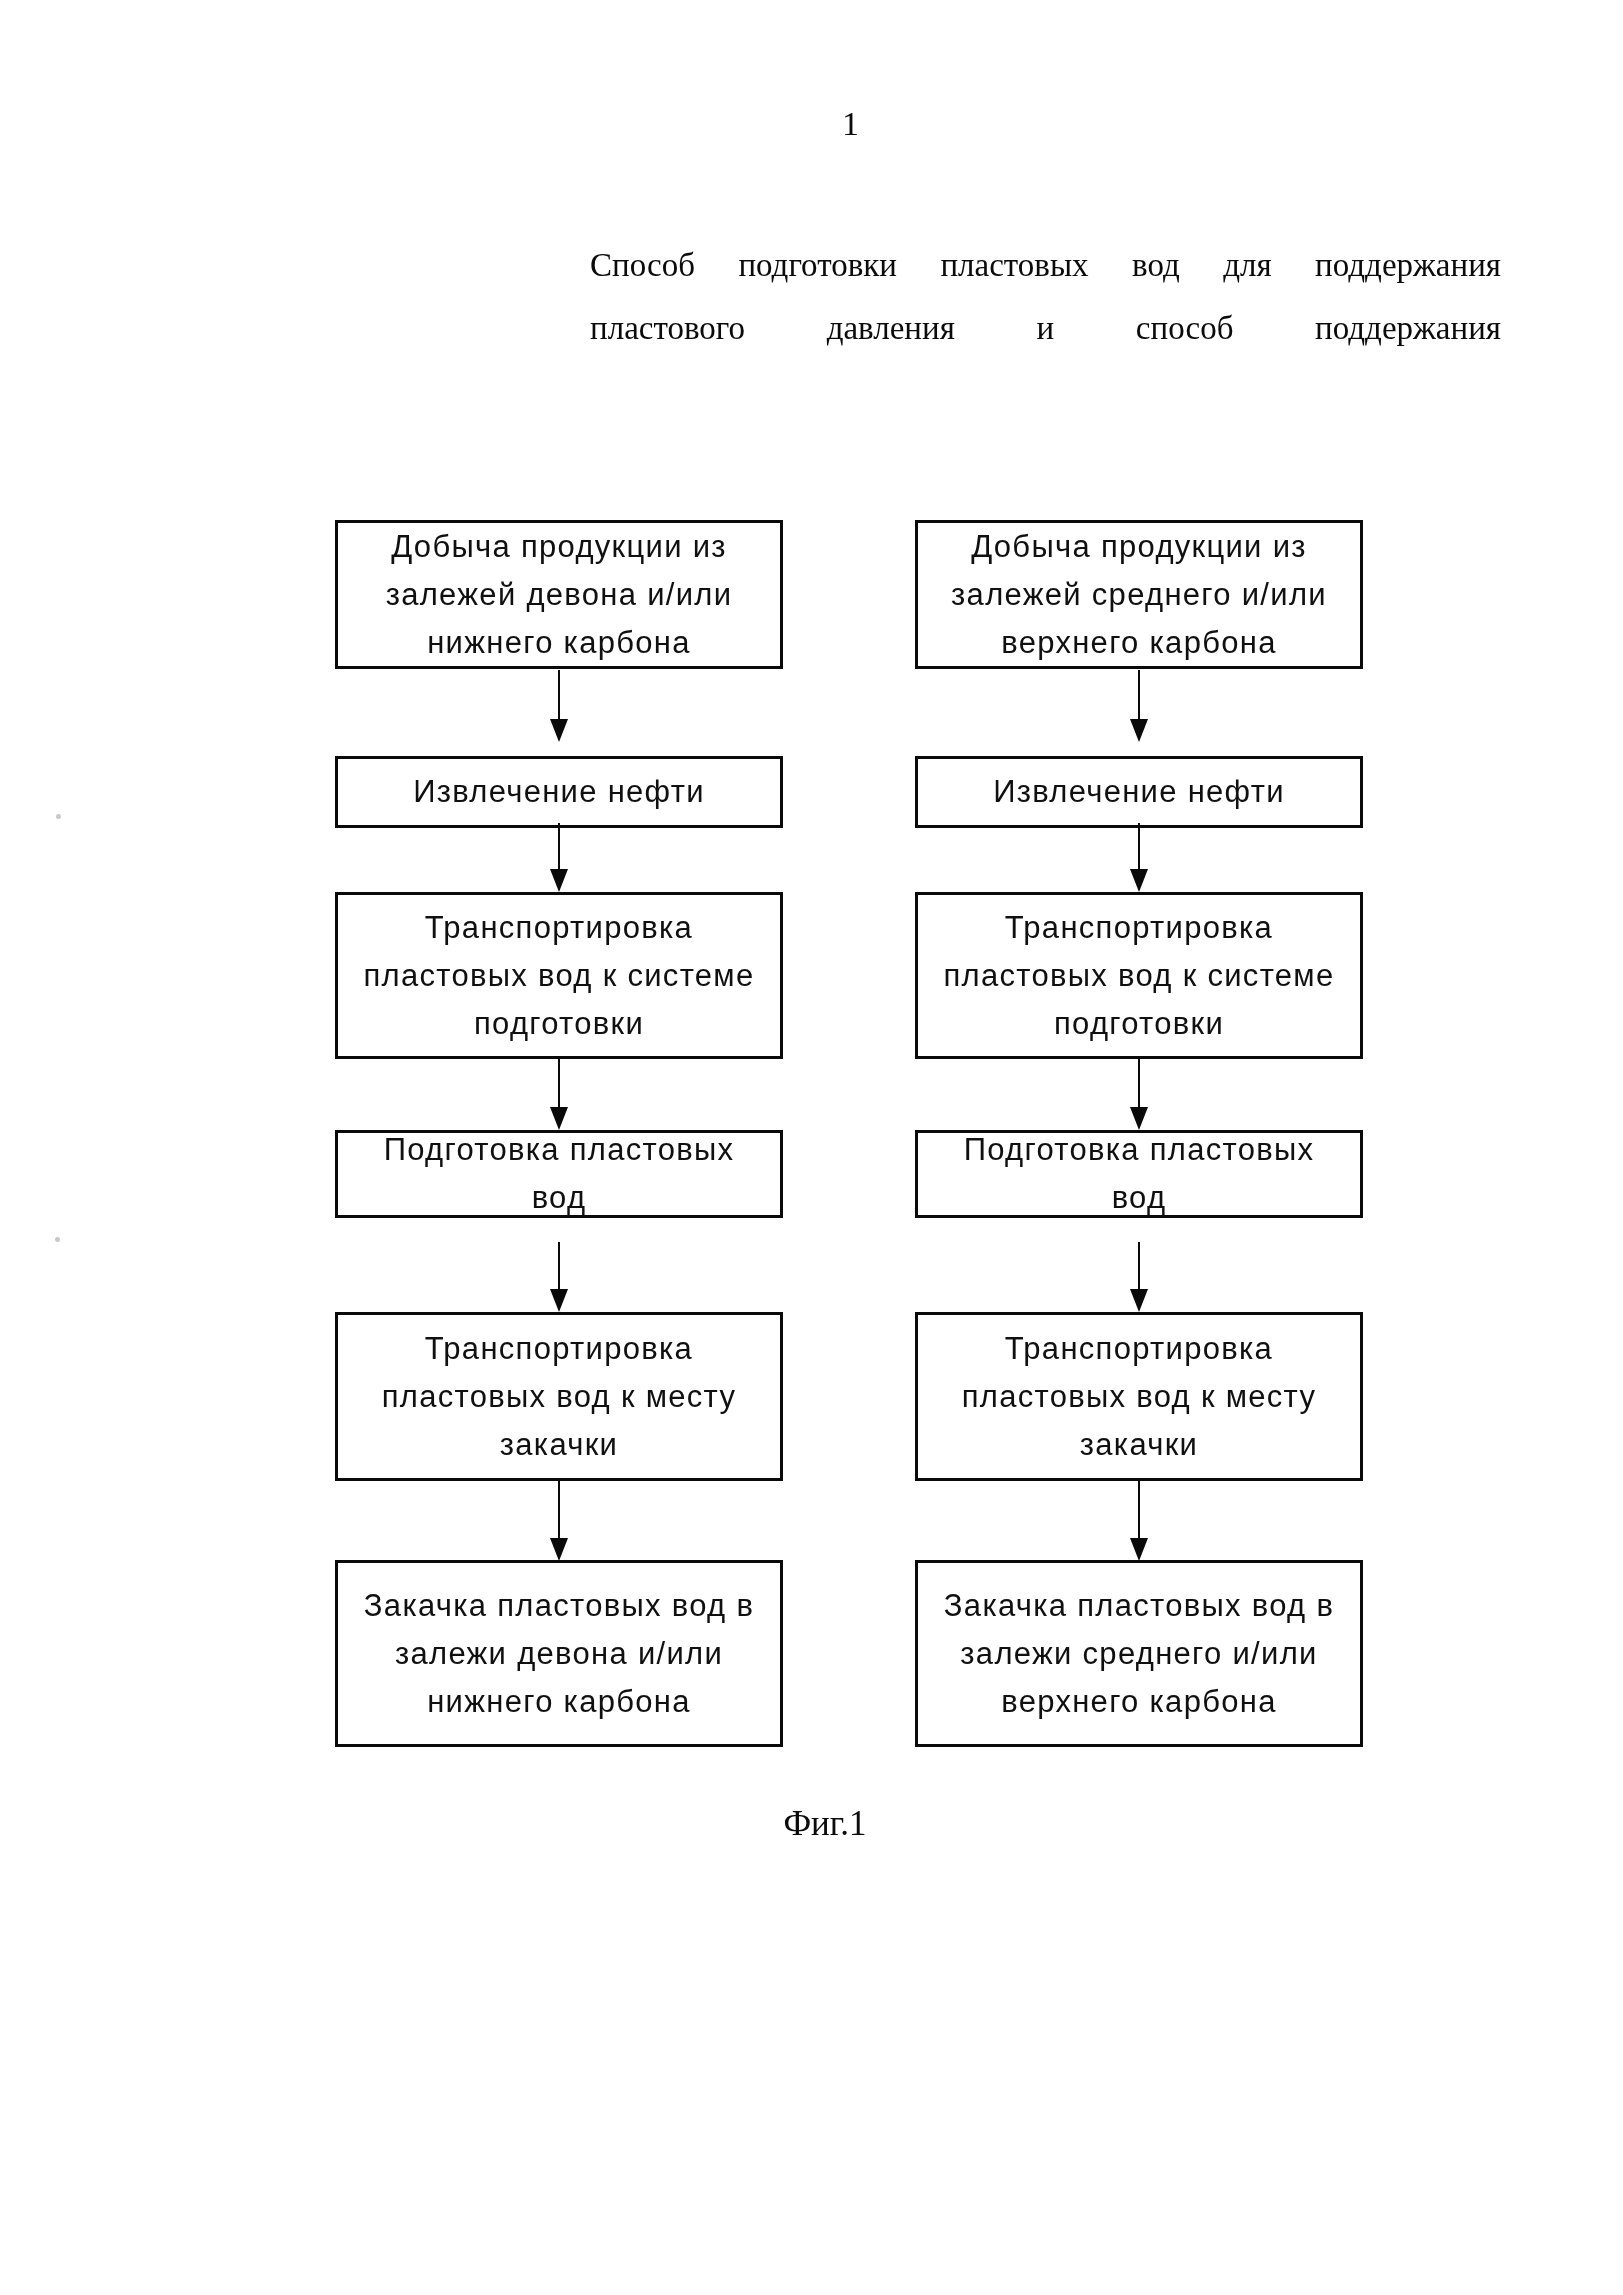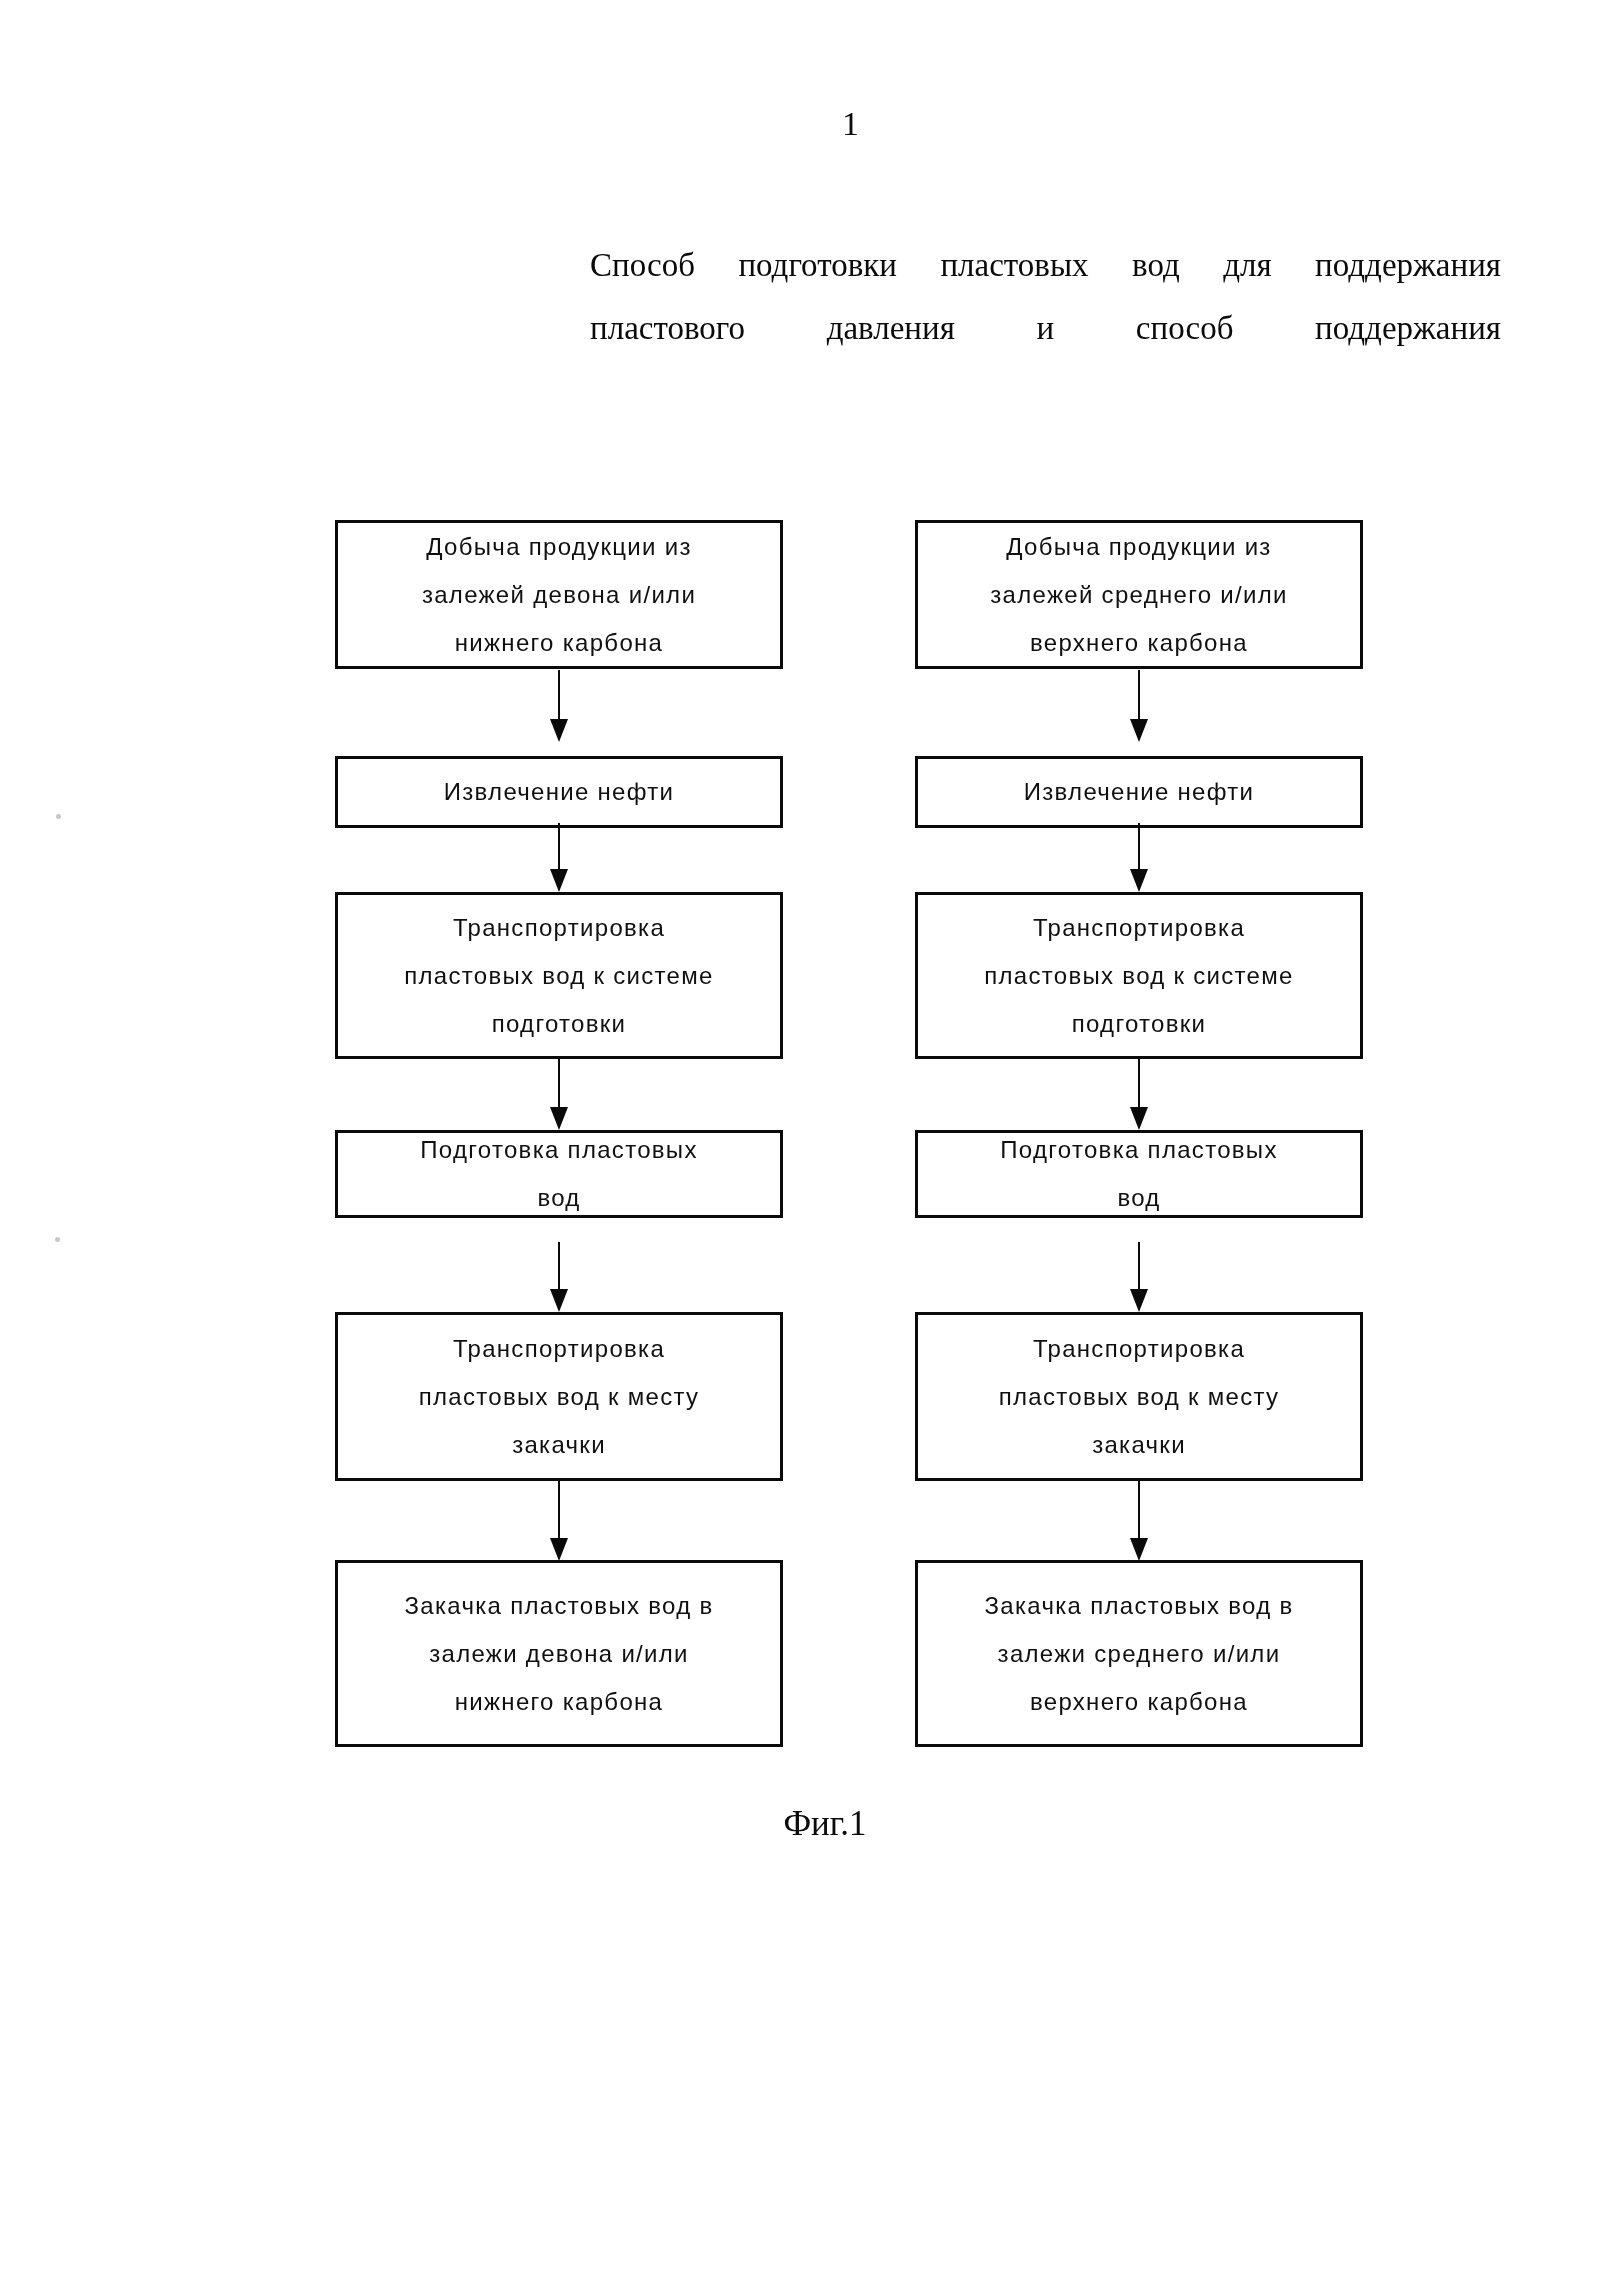--- a/index.html
+++ b/index.html
@@ -42,21 +42,21 @@
     position:absolute;
     width:448px;
     box-sizing:border-box;
     border:3.3px solid #0a0a0a;
     background:#ffffff;
     display:flex;
     align-items:center;
     justify-content:center;
     text-align:center;
     font-family:"Liberation Sans", sans-serif;
-    font-size:24px;
+    font-size:31px;
     line-height:48px;
     letter-spacing:1.3px;
     white-space:pre-line;
     color:#101010;
   }
   .colL{left:335px;}
   .colR{left:915px;}
   .r1{top:520px;height:149px;}
   .r2{top:756px;height:72px;}
   .r3{top:892px;height:167px;}

